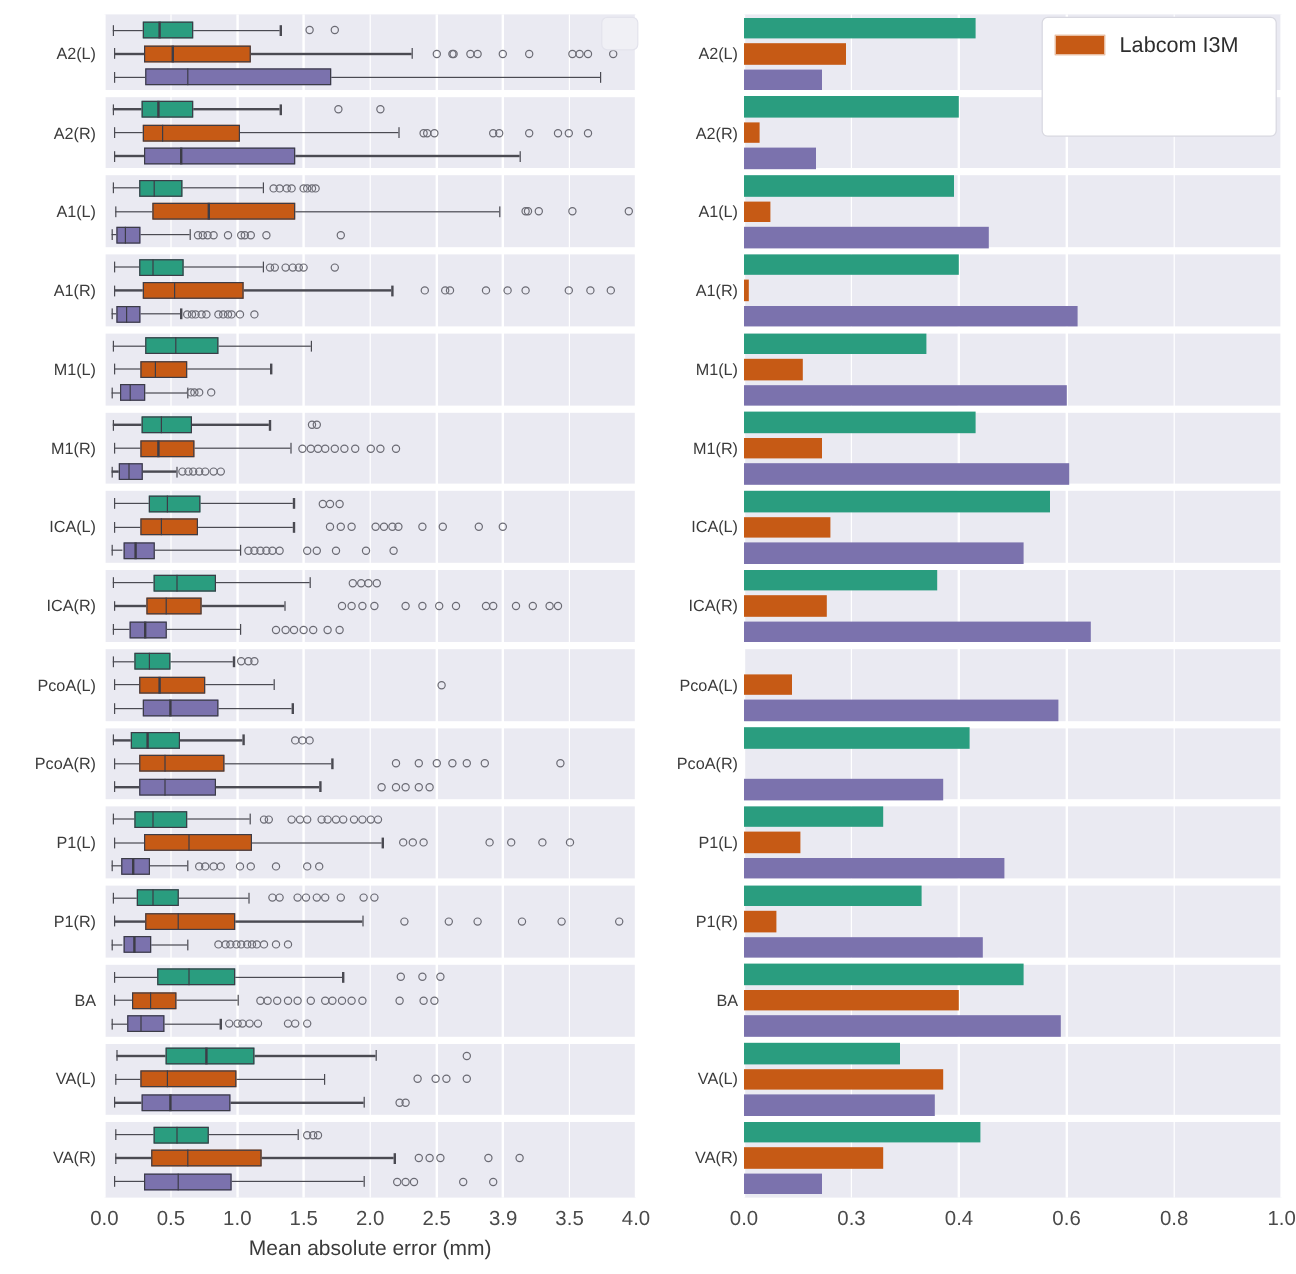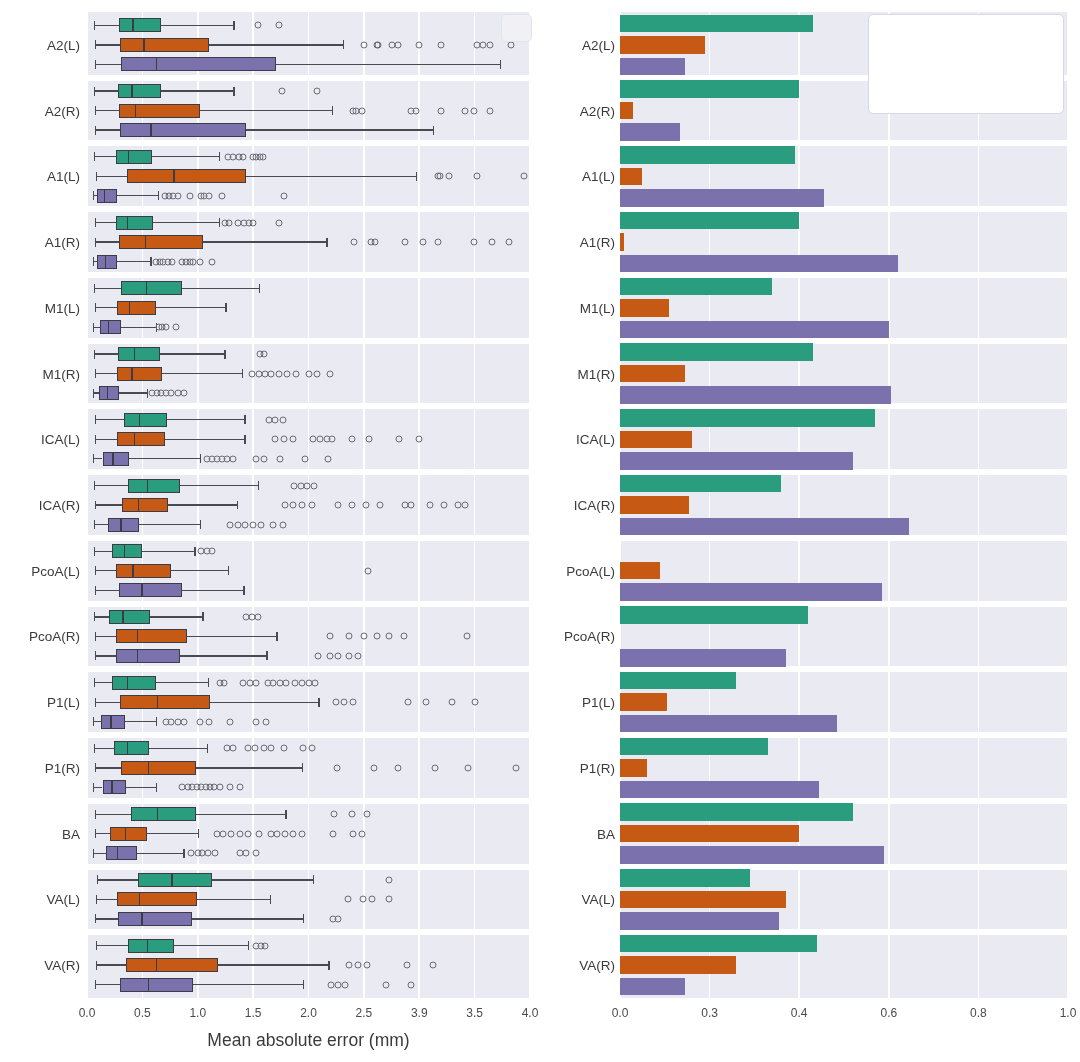--- a/index.html
+++ b/index.html
@@ -11,21 +11,21 @@
   #panel-right{left:620px;width:448px;}
 
   .vgrid{position:absolute;top:0;bottom:0;width:1.6px;background:#ffffff;}
   .rowsep{position:absolute;left:0;right:0;height:6px;background:#ffffff;}
 
   .ylabel{position:absolute;right:0;text-align:right;font-size:13.5px;color:#3b3b3b;
           transform:translateY(-50%);white-space:nowrap;}
   #ylabels-left{position:absolute;left:0;top:0;width:80px;height:1062px;}
   #ylabels-right{position:absolute;left:520px;top:0;width:95px;height:1062px;}
 
-  .tick{position:absolute;font-size:12px;color:#4a4a4a;transform:translateX(-50%);white-space:nowrap;}
+  .tick{position:absolute;font-size:17px;color:#4a4a4a;transform:translateX(-50%);white-space:nowrap;}
   .axis-title{position:absolute;font-size:17.5px;color:#3b3b3b;transform:translateX(-50%);white-space:nowrap;}
 
   
   .bp{position:absolute;}
   .box{position:absolute;box-sizing:border-box;border:1.2px solid #3c3c47;}
   .median{position:absolute;width:1.4px;background:#3c3c47;}
   .whisk{position:absolute;height:1.3px;background:#4a4a52;}
   .cap{position:absolute;width:1.4px;background:#4a4a52;}
   .flier{position:absolute;width:5px;height:5px;border-radius:50%;
          border:1.1px solid #6b6b74;background:transparent;
@@ -817,14 +817,18 @@
   <div id="ticks-right">
       <div class="tick" style="left: 620px; top: 1006px;">0.0</div>
       <div class="tick" style="left: 709.6px; top: 1006px;">0.3</div>
       <div class="tick" style="left: 799.2px; top: 1006px;">0.4</div>
       <div class="tick" style="left: 888.8px; top: 1006px;">0.6</div>
       <div class="tick" style="left: 978.4px; top: 1006px;">0.8</div>
       <div class="tick" style="left: 1068px; top: 1006px;">1.0</div>
     </div>
 
   <div id="legend">
+      <div class="leg-row">
+        <div class="leg-swatch" style="background: rgb(198, 90, 21);"></div>
+        <div class="leg-text">Labcom I3M</div>
+      </div>
     </div>
 </div>
 
 </body></html>

